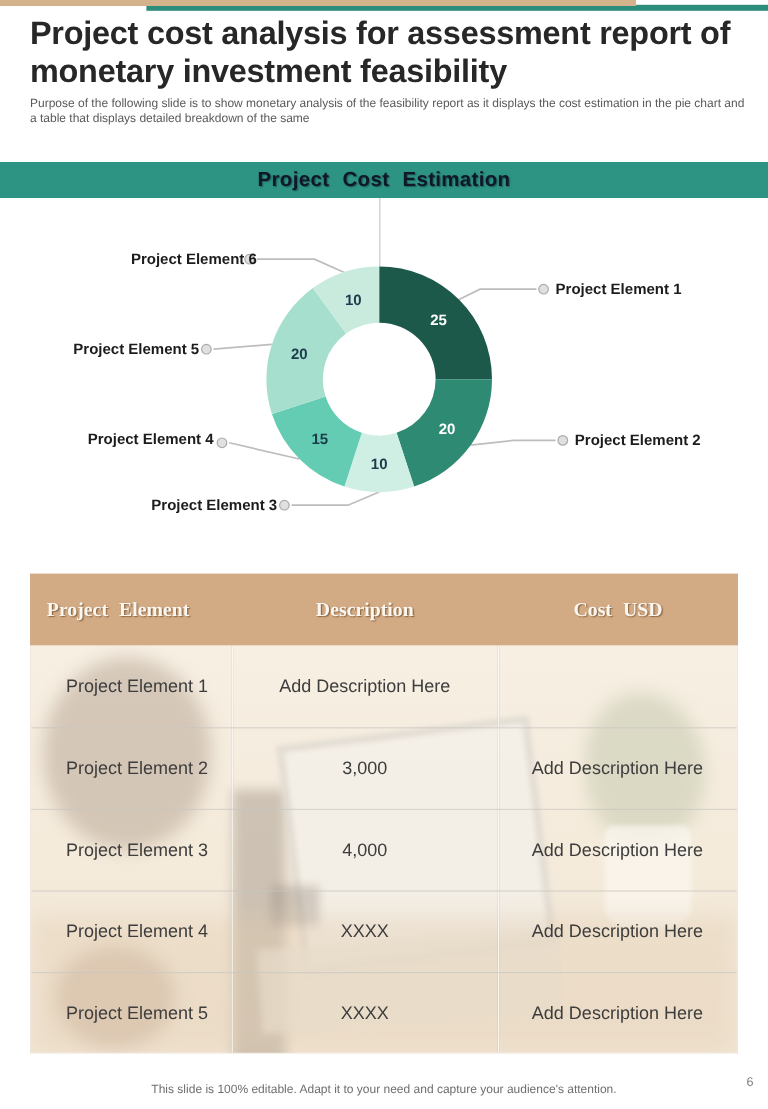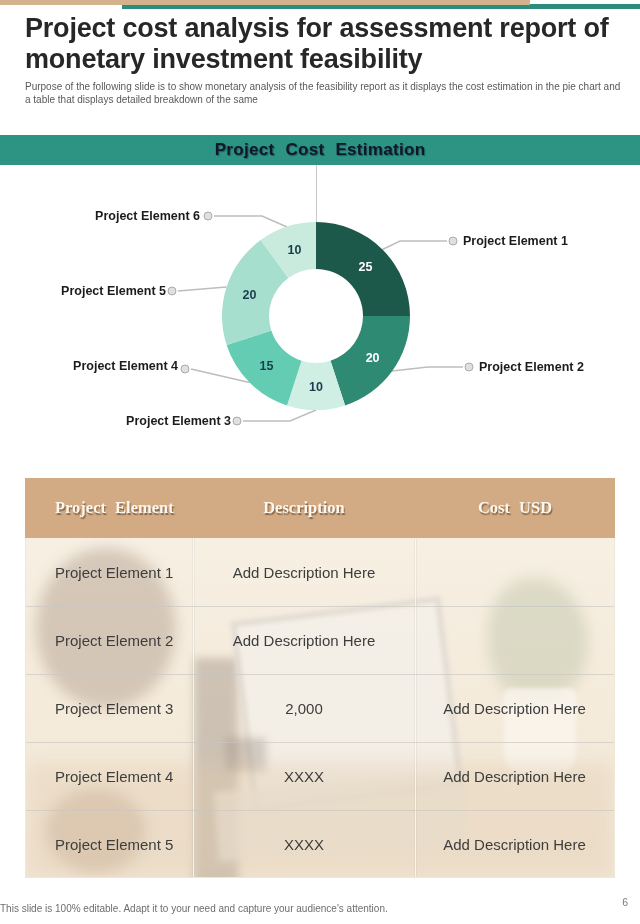--- a/index.html
+++ b/index.html
@@ -44,21 +44,21 @@
   
   .cost-table{position:absolute;left:25px;top:478px;width:590px;}
   .thead{
     display:grid;grid-template-columns:168px 222px 200px;height:60px;background:#d2aa84;
   }
   .th{
     display:flex;align-items:center;justify-content:center;
     font-family:"Liberation Serif","DejaVu Serif",serif;font-weight:700;font-size:16.5px;
     color:#fbf7f0;text-shadow:1px 1.5px 1px rgba(125,90,55,0.85);word-spacing:5px;
   }
-  .th.first{justify-content:flex-start;padding-left:30px;}
+  .th.first{justify-content:flex-start;padding-left:14px;}
   .tbody{
     position:relative;height:340px;overflow:hidden;border:1px solid #eee7da;border-top:none;box-sizing:border-box;
     background:linear-gradient(180deg,#f7efe1 0%,#f4e8d5 45%,#efe0ca 100%);
   }
   
   .ph{position:absolute;filter:blur(7px);}
   .ph-head{left:10px;top:10px;width:140px;height:160px;border-radius:50%;background:rgba(112,82,60,0.45);}
   .ph-strip{left:168px;top:120px;width:44px;height:230px;background:rgba(72,52,40,0.42);filter:blur(5px);}
   .ph-phone{left:200px;top:200px;width:40px;height:34px;background:rgba(62,46,36,0.35);filter:blur(4px);}
   .ph-screen{left:215px;top:70px;width:200px;height:180px;background:rgba(242,240,237,0.75);border:6px solid rgba(150,140,128,0.35);transform:rotate(-7deg);filter:blur(2px);}
@@ -72,21 +72,21 @@
   .vdiv{position:absolute;top:0;width:1px;height:340px;background:rgba(252,251,248,0.8);box-shadow:0 0 0 0.5px rgba(180,180,180,0.35);}
   .vdiv.v1{left:167px;} .vdiv.v2{left:389px;}
   .hdiv{position:absolute;left:0;width:588px;height:1px;background:rgba(200,198,194,0.65);}
   .rows{position:absolute;left:0;top:0;width:588px;height:340px;display:grid;grid-template-rows:repeat(5,68px);}
   .row{display:grid;grid-template-columns:167px 222px 199px;align-items:center;}
   .td{font-size:15px;color:#3d3d3d;text-align:center;}
   .td.first{text-align:left;padding-left:29px;}
 
   
   .footer-note{
-    position:absolute;left:0;top:903px;width:640px;
+    position:absolute;left:0;top:903px;width:640px;text-align:center;
     font-size:10px;color:#6e6e6e;
   }
   .page-num{position:absolute;right:12px;top:896px;font-size:10.5px;color:#7a7a7a;}
 </style>
 </head>
 <body>
 
 <div class="slide">
 
   <div class="bar-tan"></div>
@@ -132,21 +132,21 @@
       <path d="M260.7 45 A94 94 0 0 1 316 27 L316 74 A47 47 0 0 0 288.4 83 Z" fill="#C9EBDE"></path>
 
       <text class="seg-val" x="365.5" y="76" text-anchor="middle" fill="#ffffff">25</text>
       <text class="seg-val" x="372.6" y="166.5" text-anchor="middle" fill="#ffffff">20</text>
       <text class="seg-val" x="316" y="195.5" text-anchor="middle" fill="#1c3c4c">10</text>
       <text class="seg-val" x="266.5" y="175" text-anchor="middle" fill="#1c3c4c">15</text>
       <text class="seg-val" x="249.4" y="104" text-anchor="middle" fill="#1c3c4c">20</text>
       <text class="seg-val" x="294.4" y="59" text-anchor="middle" fill="#1c3c4c">10</text>
     </svg>
 
-    <div class="callout" style="right:440px;top:14px;">Project Element 6</div>
+    <div class="callout" style="right:426px;top:14px;">Project Element 6</div>
     <div class="callout" style="left:463px;top:39px;">Project Element 1</div>
     <div class="callout" style="right:474px;top:89px;">Project Element 5</div>
     <div class="callout" style="left:479px;top:165px;">Project Element 2</div>
     <div class="callout" style="right:462px;top:164px;">Project Element 4</div>
     <div class="callout" style="right:409px;top:219px;">Project Element 3</div>
   </div>
 
   <div class="cost-table">
     <div class="thead">
       <div class="th first">Project Element</div>
@@ -173,25 +173,26 @@
       <div class="hdiv" style="top:204px;"></div>
       <div class="hdiv" style="top:272px;"></div>
 
       <div class="rows">
         <div class="row">
           <div class="td first">Project Element 1</div>
           <div class="td">Add Description Here</div>
         </div>
         <div class="row">
           <div class="td first">Project Element 2</div>
+          <div class="td">3,000</div>
           <div class="td">Add Description Here</div>
         </div>
         <div class="row">
           <div class="td first">Project Element 3</div>
-          <div class="td">2,000</div>
+          <div class="td">4,000</div>
           <div class="td">Add Description Here</div>
         </div>
         <div class="row">
           <div class="td first">Project Element 4</div>
           <div class="td">XXXX</div>
           <div class="td">Add Description Here</div>
         </div>
         <div class="row">
           <div class="td first">Project Element 5</div>
           <div class="td">XXXX</div>

